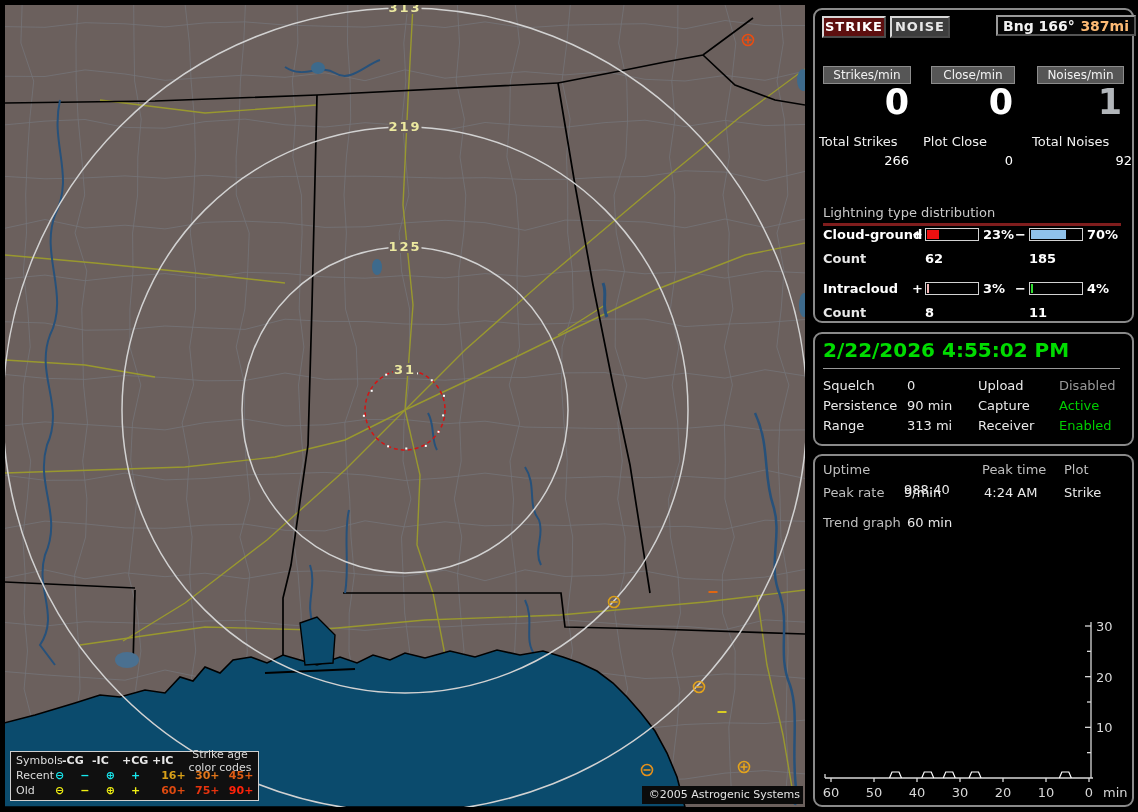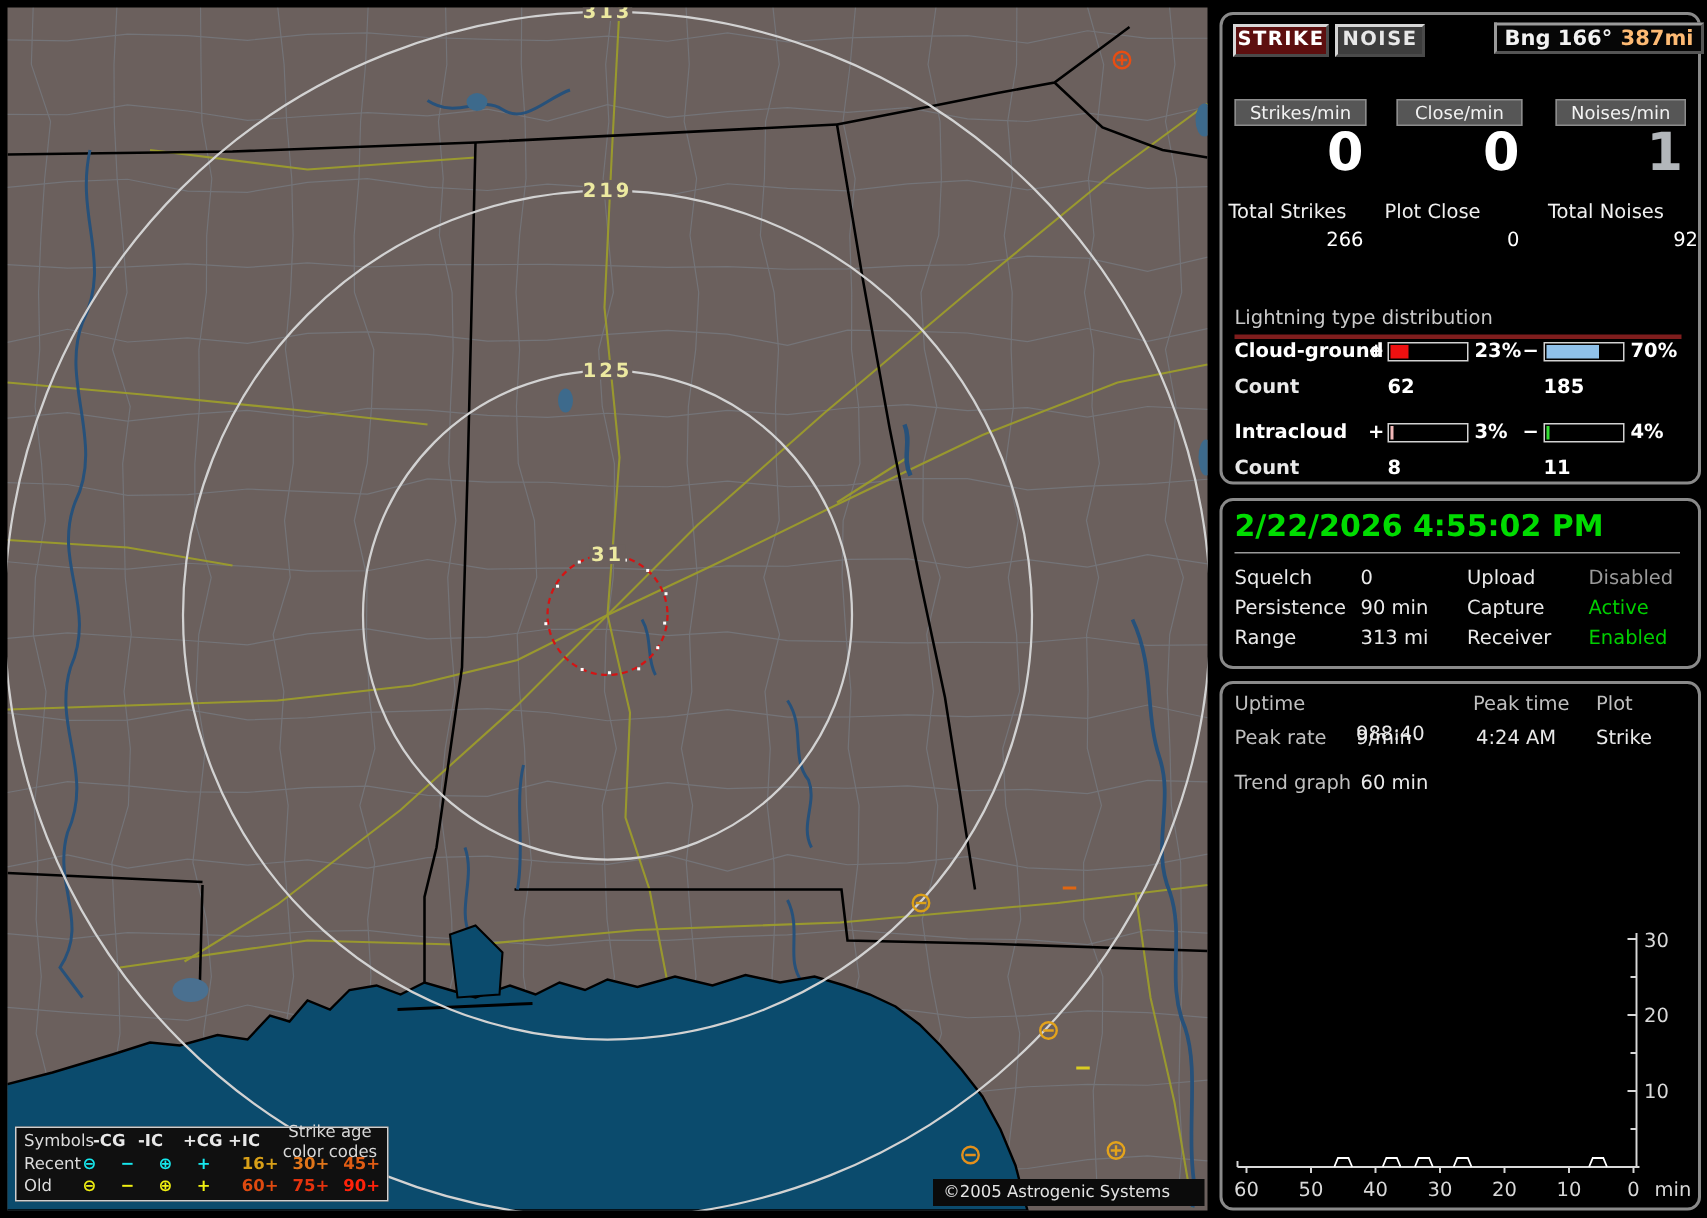--- a/index.html
+++ b/index.html
@@ -2,21 +2,21 @@
 <html><head>
 <meta charset="utf-8">
 <style>
   html,body{margin:0;padding:0;background:#000;width:1138px;height:812px;overflow:hidden;
     font-family:"DejaVu Sans","Liberation Sans",sans-serif;-webkit-font-smoothing:antialiased;}
   #window{position:absolute;left:0;top:0;width:1138px;height:812px;background:#000;}
   
   #map{position:absolute;left:5px;top:5px;width:800px;height:802px;background:#6b605d;}
   #map svg{position:absolute;left:0;top:0;}
   #copyright{position:absolute;right:2px;bottom:3px;background:#0b0b0b;color:#e3e3e3;
-    font-size:11px;padding:2px 23px 3px 7px;}
+    font-size:11px;padding:2px 3px 3px 7px;}
   
   #legend{position:absolute;left:5px;bottom:6px;width:247px;background:#101010;
     border:1px solid #cfcfcf;color:#e8e8e8;font-size:11px;padding:1px 0 2px 0;}
   .lg-row{display:flex;align-items:center;height:15px;}
   .lg-label{width:46px;padding-left:5px;color:#dcdcdc;}
   .lg-sym{width:30px;text-align:left;font-weight:bold;}
   .lg-agehdr{flex:1;text-align:center;color:#d8d8d8;}
   .lg-age{width:40px;text-align:center;font-weight:bold;}
   
   .panel{position:absolute;background:#000;border:2px solid #8a8a8a;border-radius:9px;}

